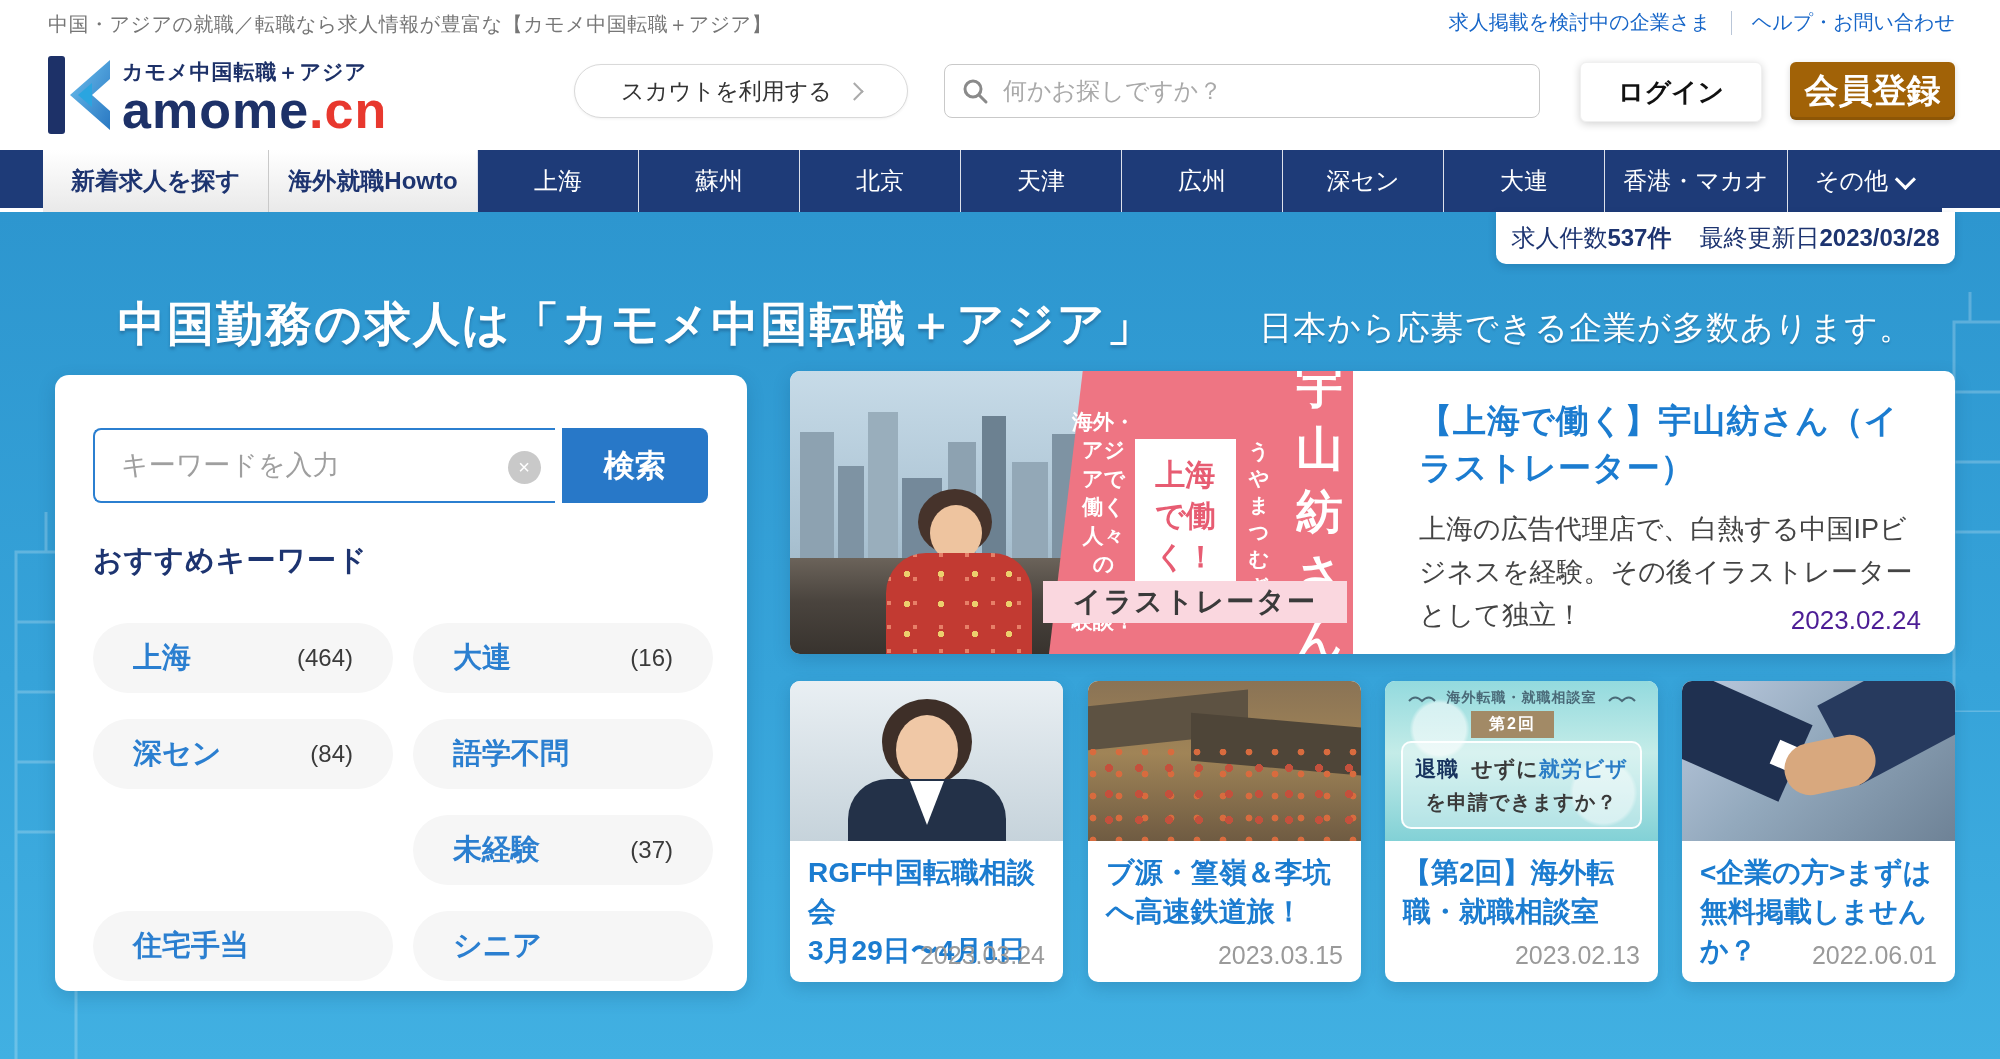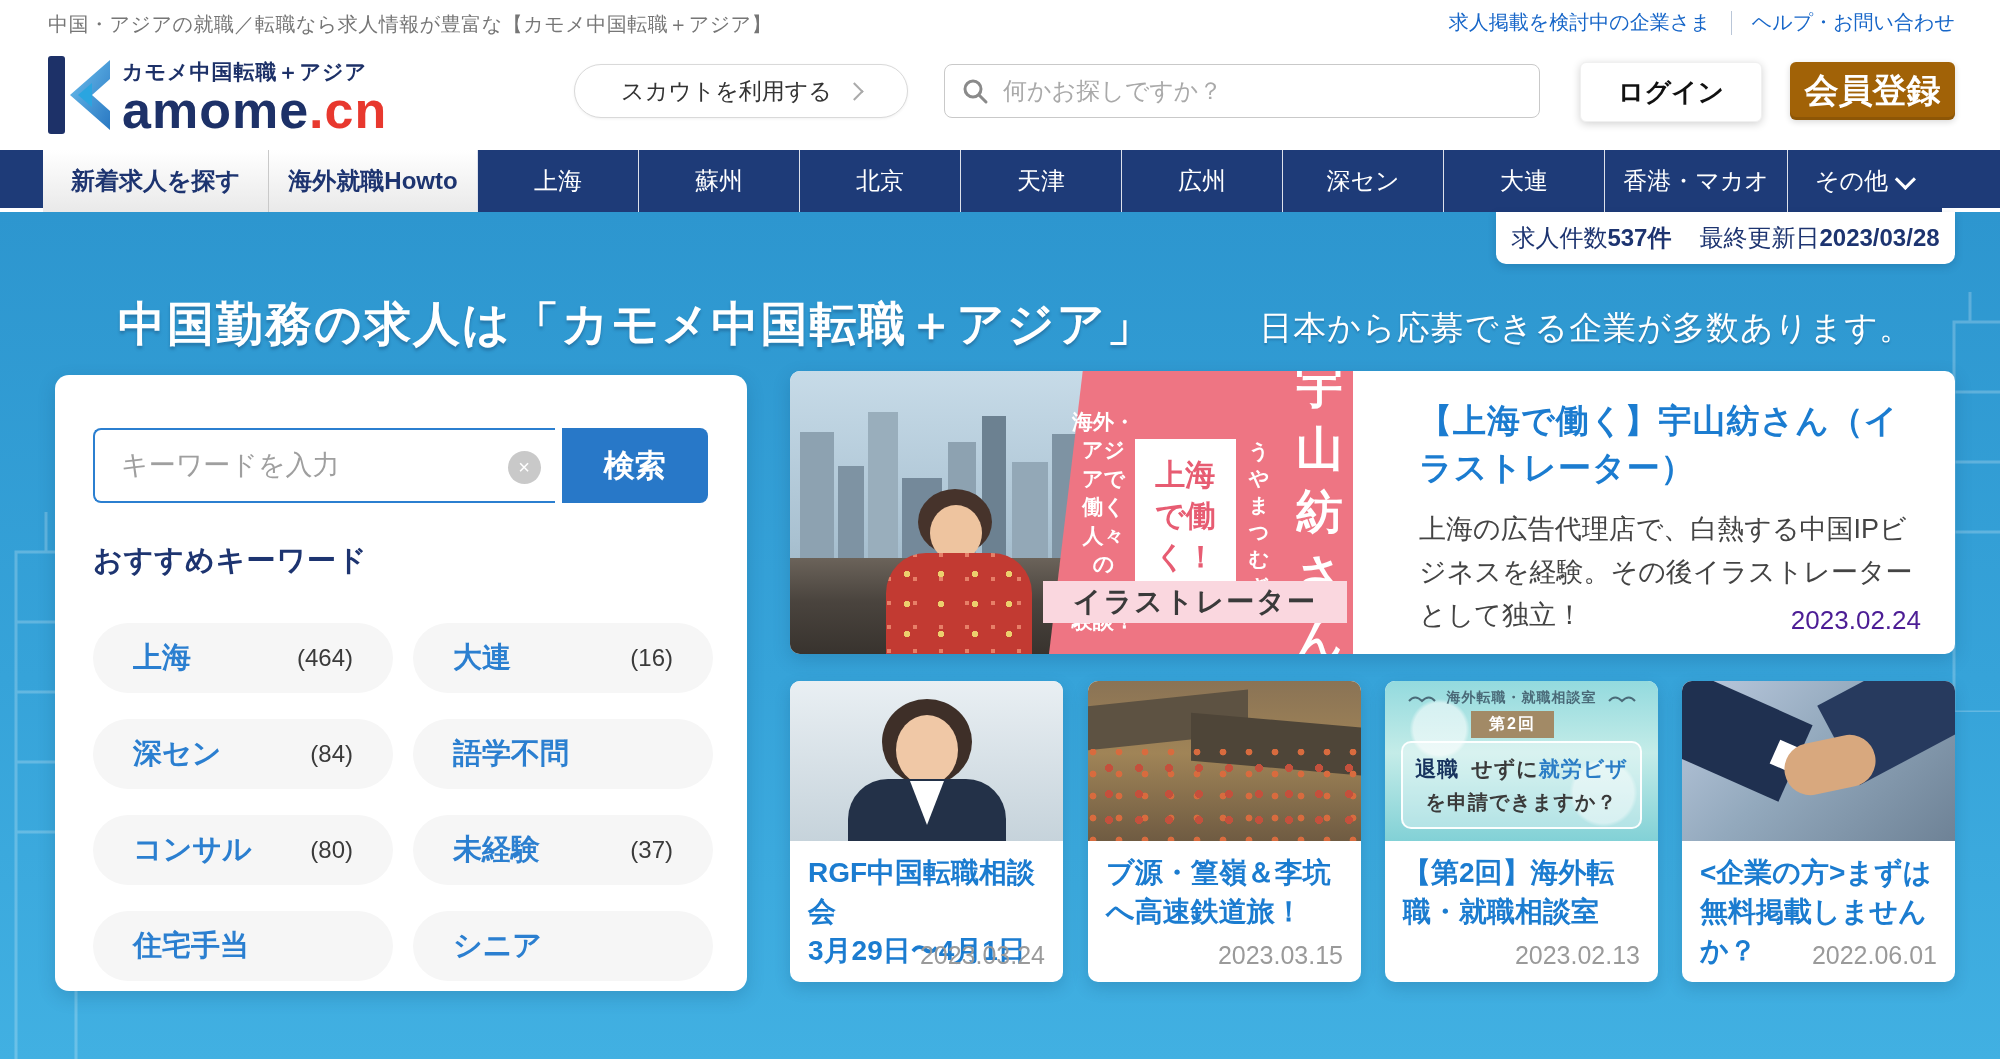--- a/index.html
+++ b/index.html
@@ -282,24 +282,20 @@
     <span class="chip-count">(16)</span>
   </div>
   <div class="abs chip" style="left:38px;top:344px">
     <span class="chip-label">深セン</span>
     <span class="chip-count">(84)</span>
   </div>
   <div class="abs chip" style="left:358px;top:344px">
     <span class="chip-label">語学不問</span>
     <span class="chip-count"></span>
   </div>
-  <div class="abs chip" style="left:38px;top:440px">
-    <span class="chip-label">コンサル</span>
-    <span class="chip-count">(80)</span>
-  </div>
   <div class="abs chip" style="left:358px;top:440px">
     <span class="chip-label">未経験</span>
     <span class="chip-count">(37)</span>
   </div>
   <div class="abs chip" style="left:38px;top:536px">
     <span class="chip-label">住宅手当</span>
     <span class="chip-count"></span>
   </div>
   <div class="abs chip" style="left:358px;top:536px">
     <span class="chip-label">シニア</span>

